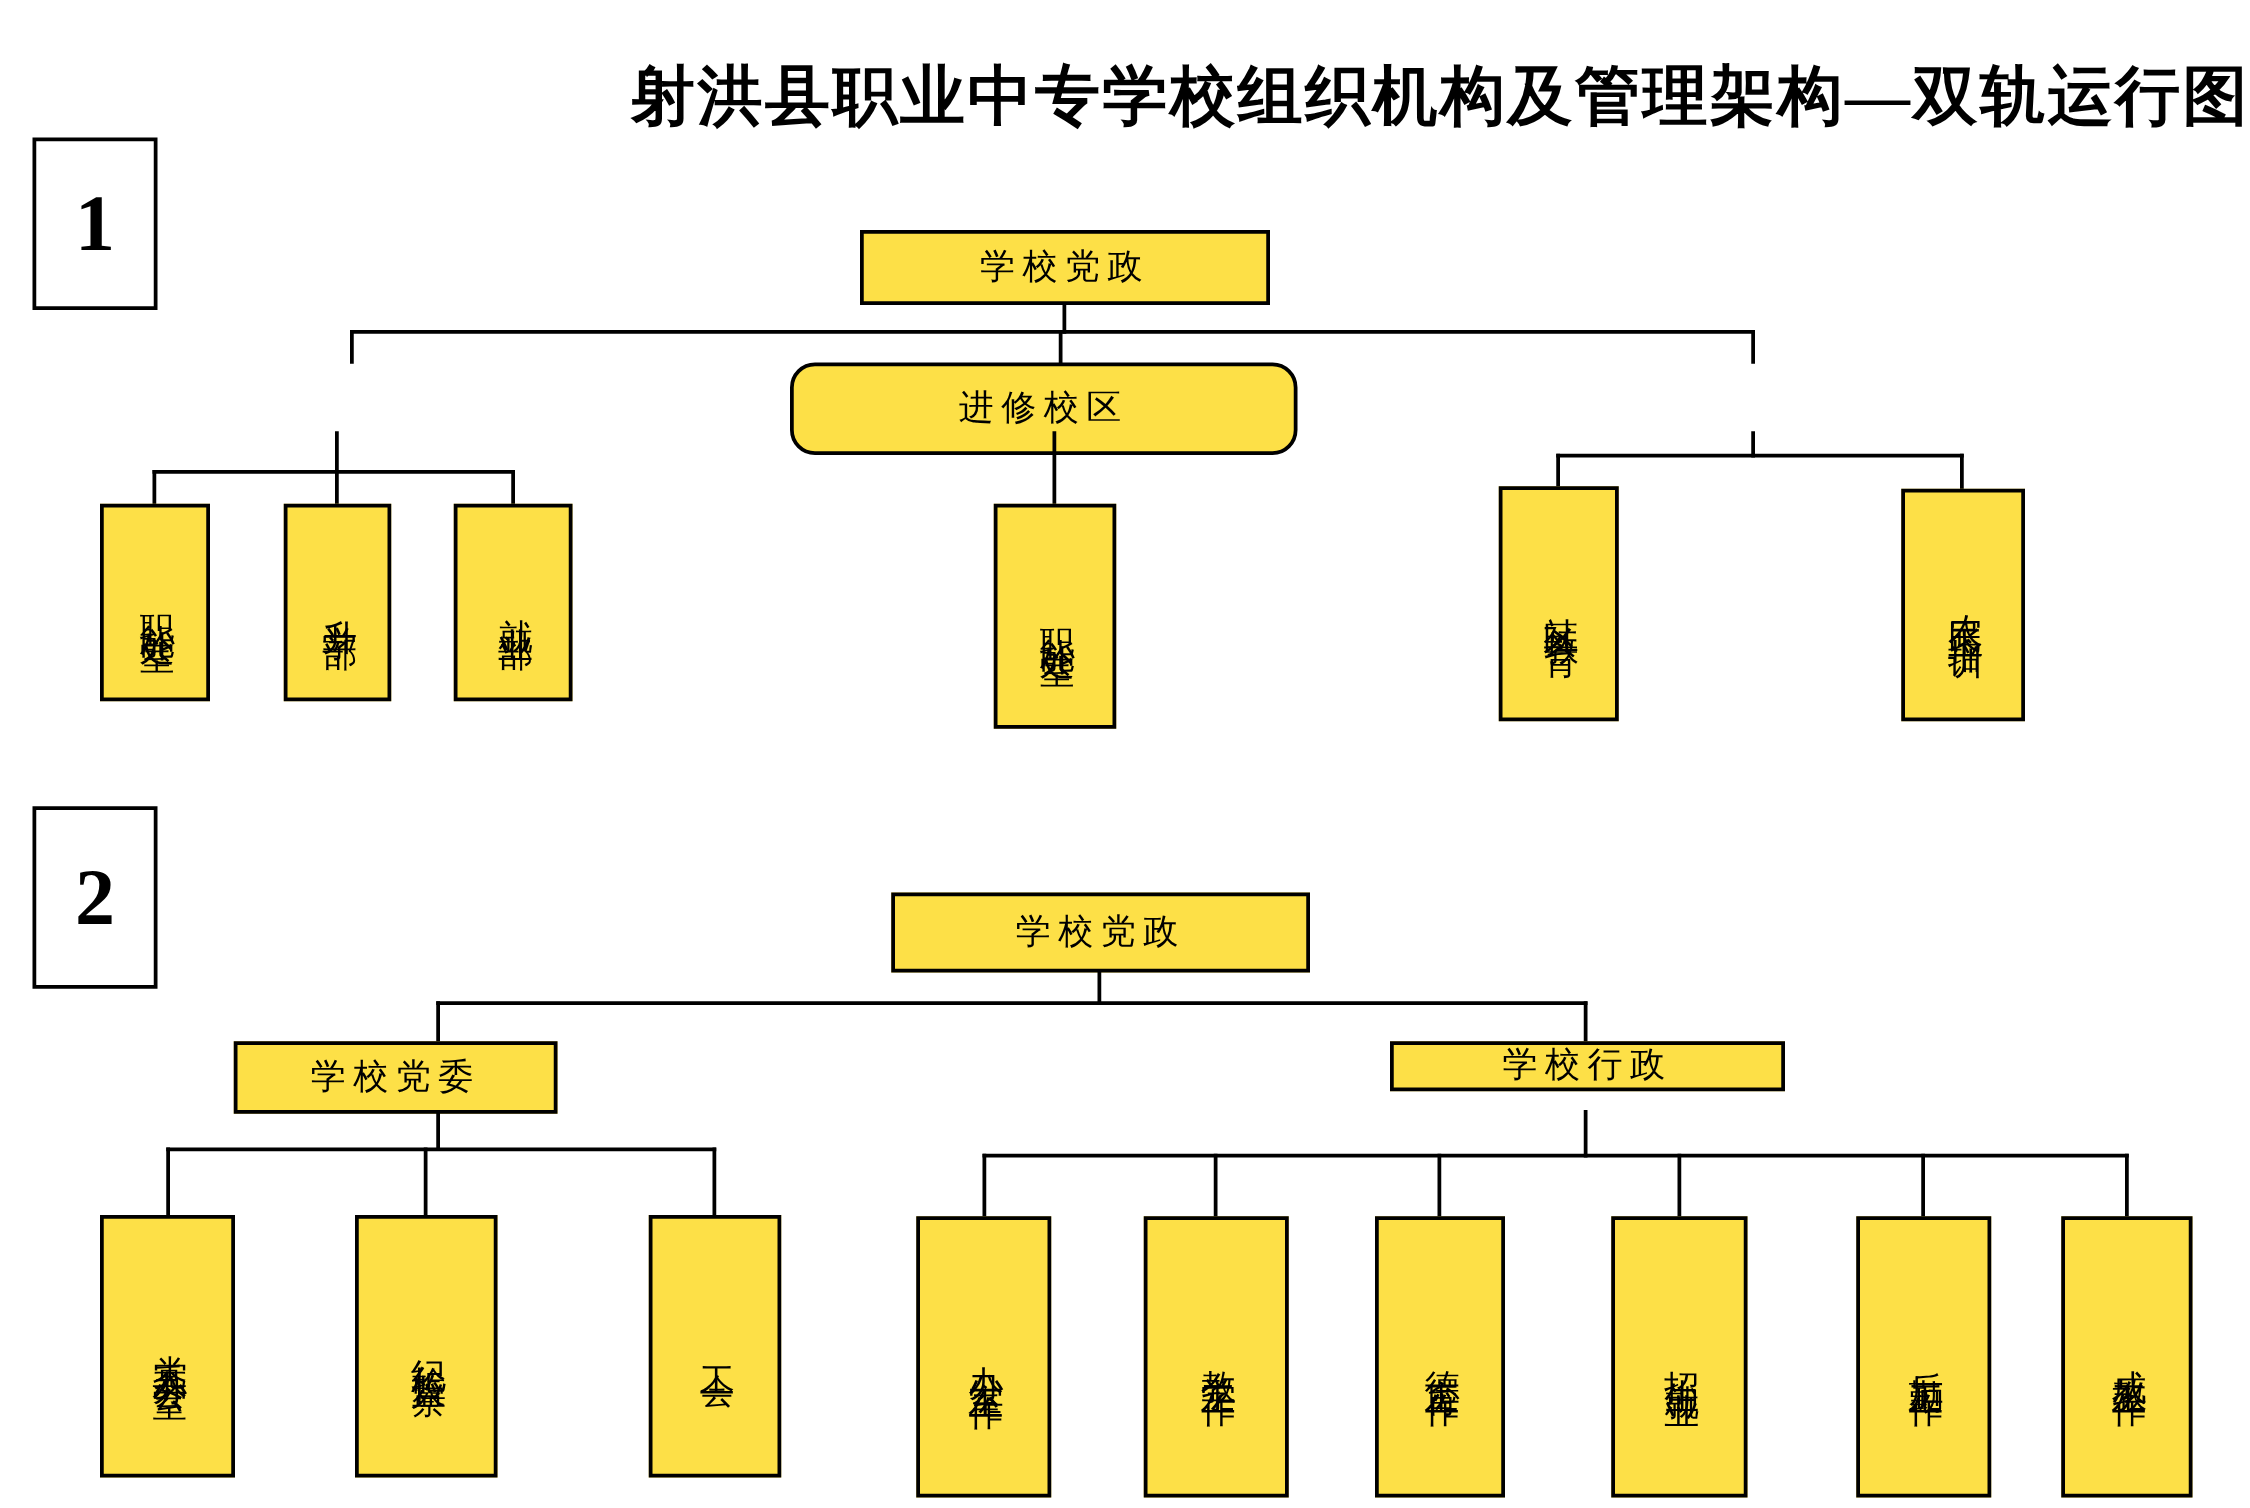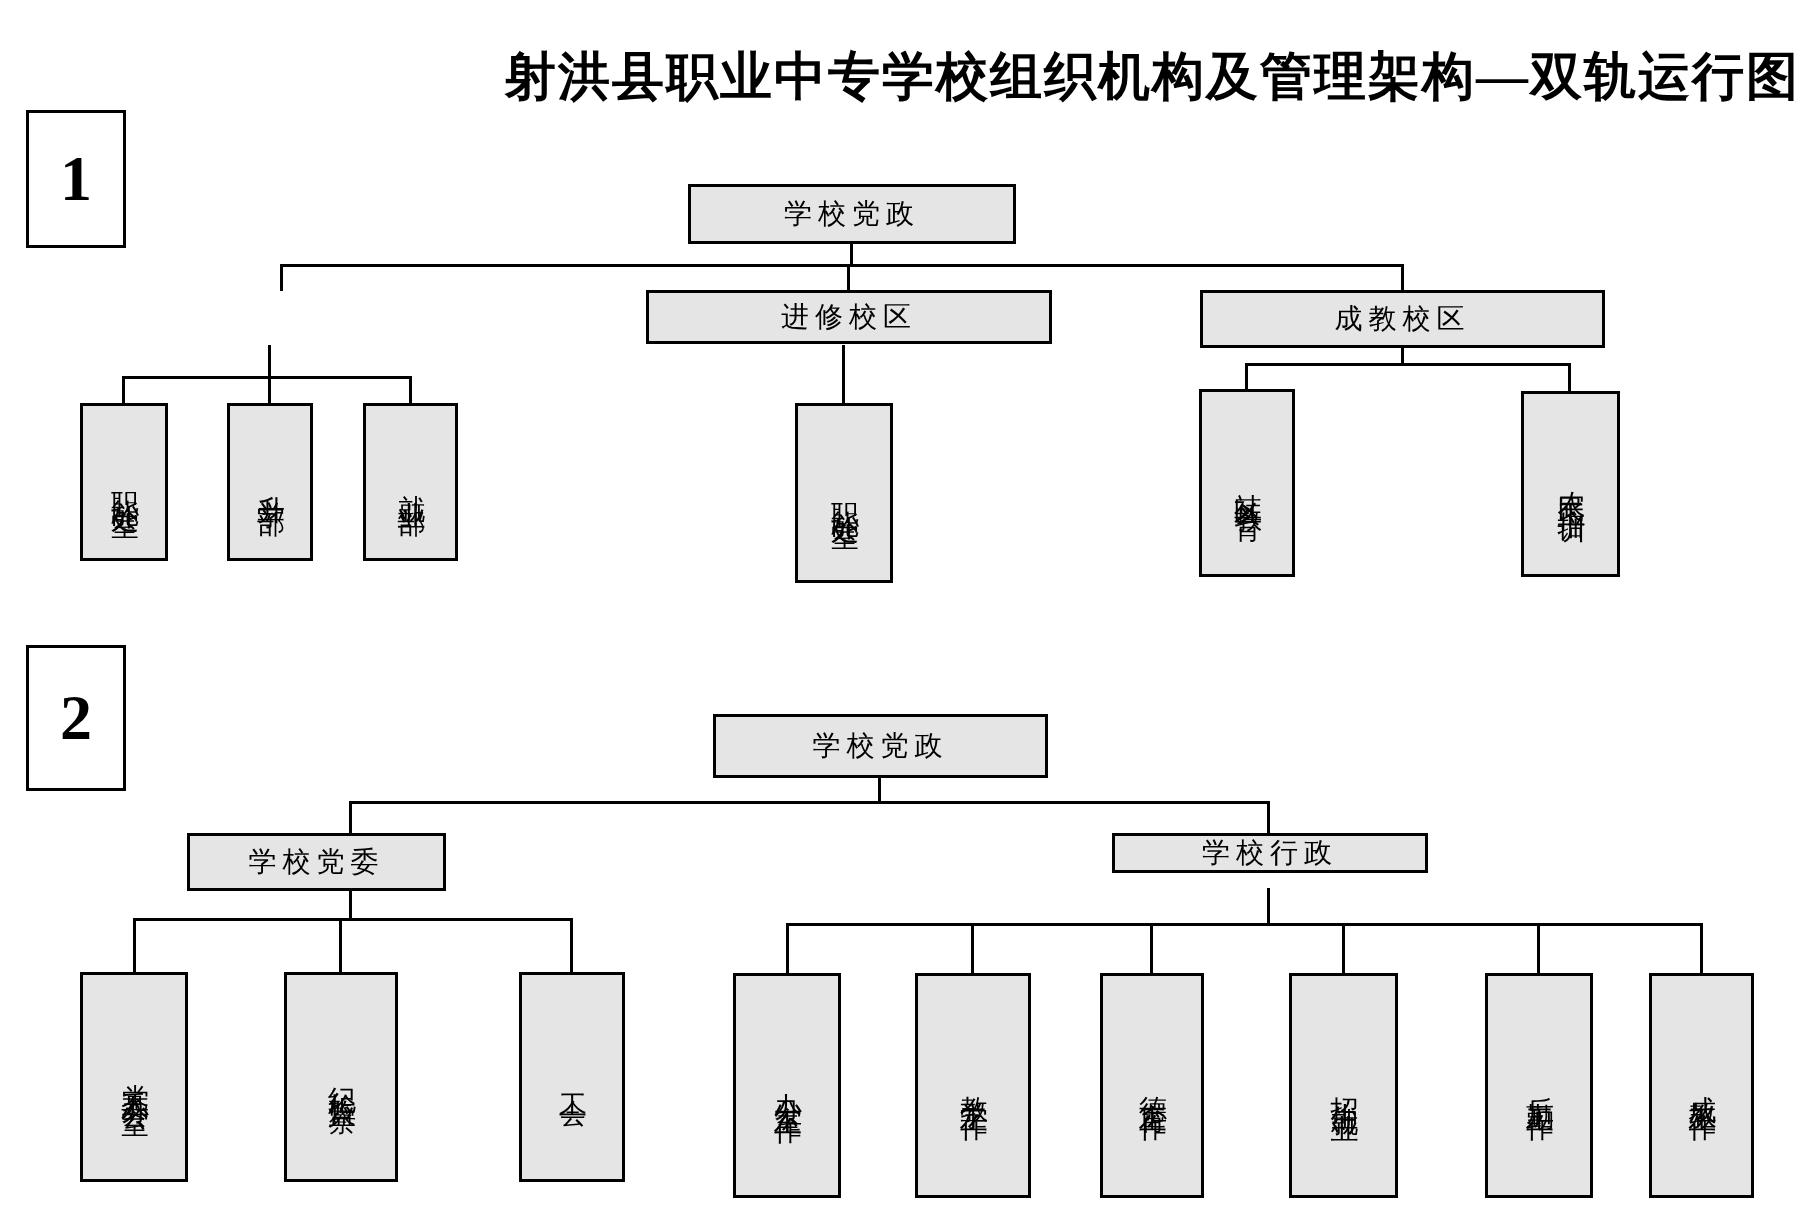--- a/index.html
+++ b/index.html
@@ -23,21 +23,21 @@
   .numbox{
     position:absolute;
     border:3px solid #000;
     background:#fff;
     display:flex;align-items:center;justify-content:center;
     font-size:64px;font-weight:700;
   }
   .node{
     position:absolute;
     border:3px solid #000;
-    background:#e5e5e5;
+    background:#fde047;
     box-sizing:border-box;
     display:flex;align-items:center;justify-content:center;
     font-size:28px;
     line-height:1.1;
   }
   .node.h span{letter-spacing:6px;white-space:nowrap;}
   .node.v span{
     writing-mode:vertical-rl;
     text-orientation:upright;
     letter-spacing:6px;
@@ -62,25 +62,22 @@
   <div class="node h" style="left:688px;top:184px;width:328px;height:60px;">
     <span>学校党政</span>
   </div>
 
   <div class="line" style="left:850px;top:243px;width:3px;height:24px;"></div>
   <div class="line" style="left:280px;top:264px;width:1124px;height:3px;"></div>
   <div class="line" style="left:280px;top:264px;width:3px;height:27px;"></div>
   <div class="line" style="left:847px;top:264px;width:3px;height:27px;"></div>
   <div class="line" style="left:1401px;top:264px;width:3px;height:27px;"></div>
 
-  <div class="node h" style="left:646px;top:290px;width:406px;height:54px;">
+  <div class="node h" style="left:632px;top:290px;width:406px;height:74px;border-radius:20px;">
     <span>进修校区</span>
-  </div>
-  <div class="node h" style="left:1200px;top:290px;width:405px;height:58px;">
-    <span>成教校区</span>
   </div>
 
   <div class="line" style="left:268px;top:345px;width:3px;height:60px;"></div>
   <div class="line" style="left:122px;top:376px;width:290px;height:3px;"></div>
   <div class="line" style="left:122px;top:376px;width:3px;height:29px;"></div>
   <div class="line" style="left:409px;top:376px;width:3px;height:29px;"></div>
 
   <div class="line" style="left:842px;top:345px;width:3px;height:60px;"></div>
 
   <div class="line" style="left:1401px;top:345px;width:3px;height:21px;"></div>

